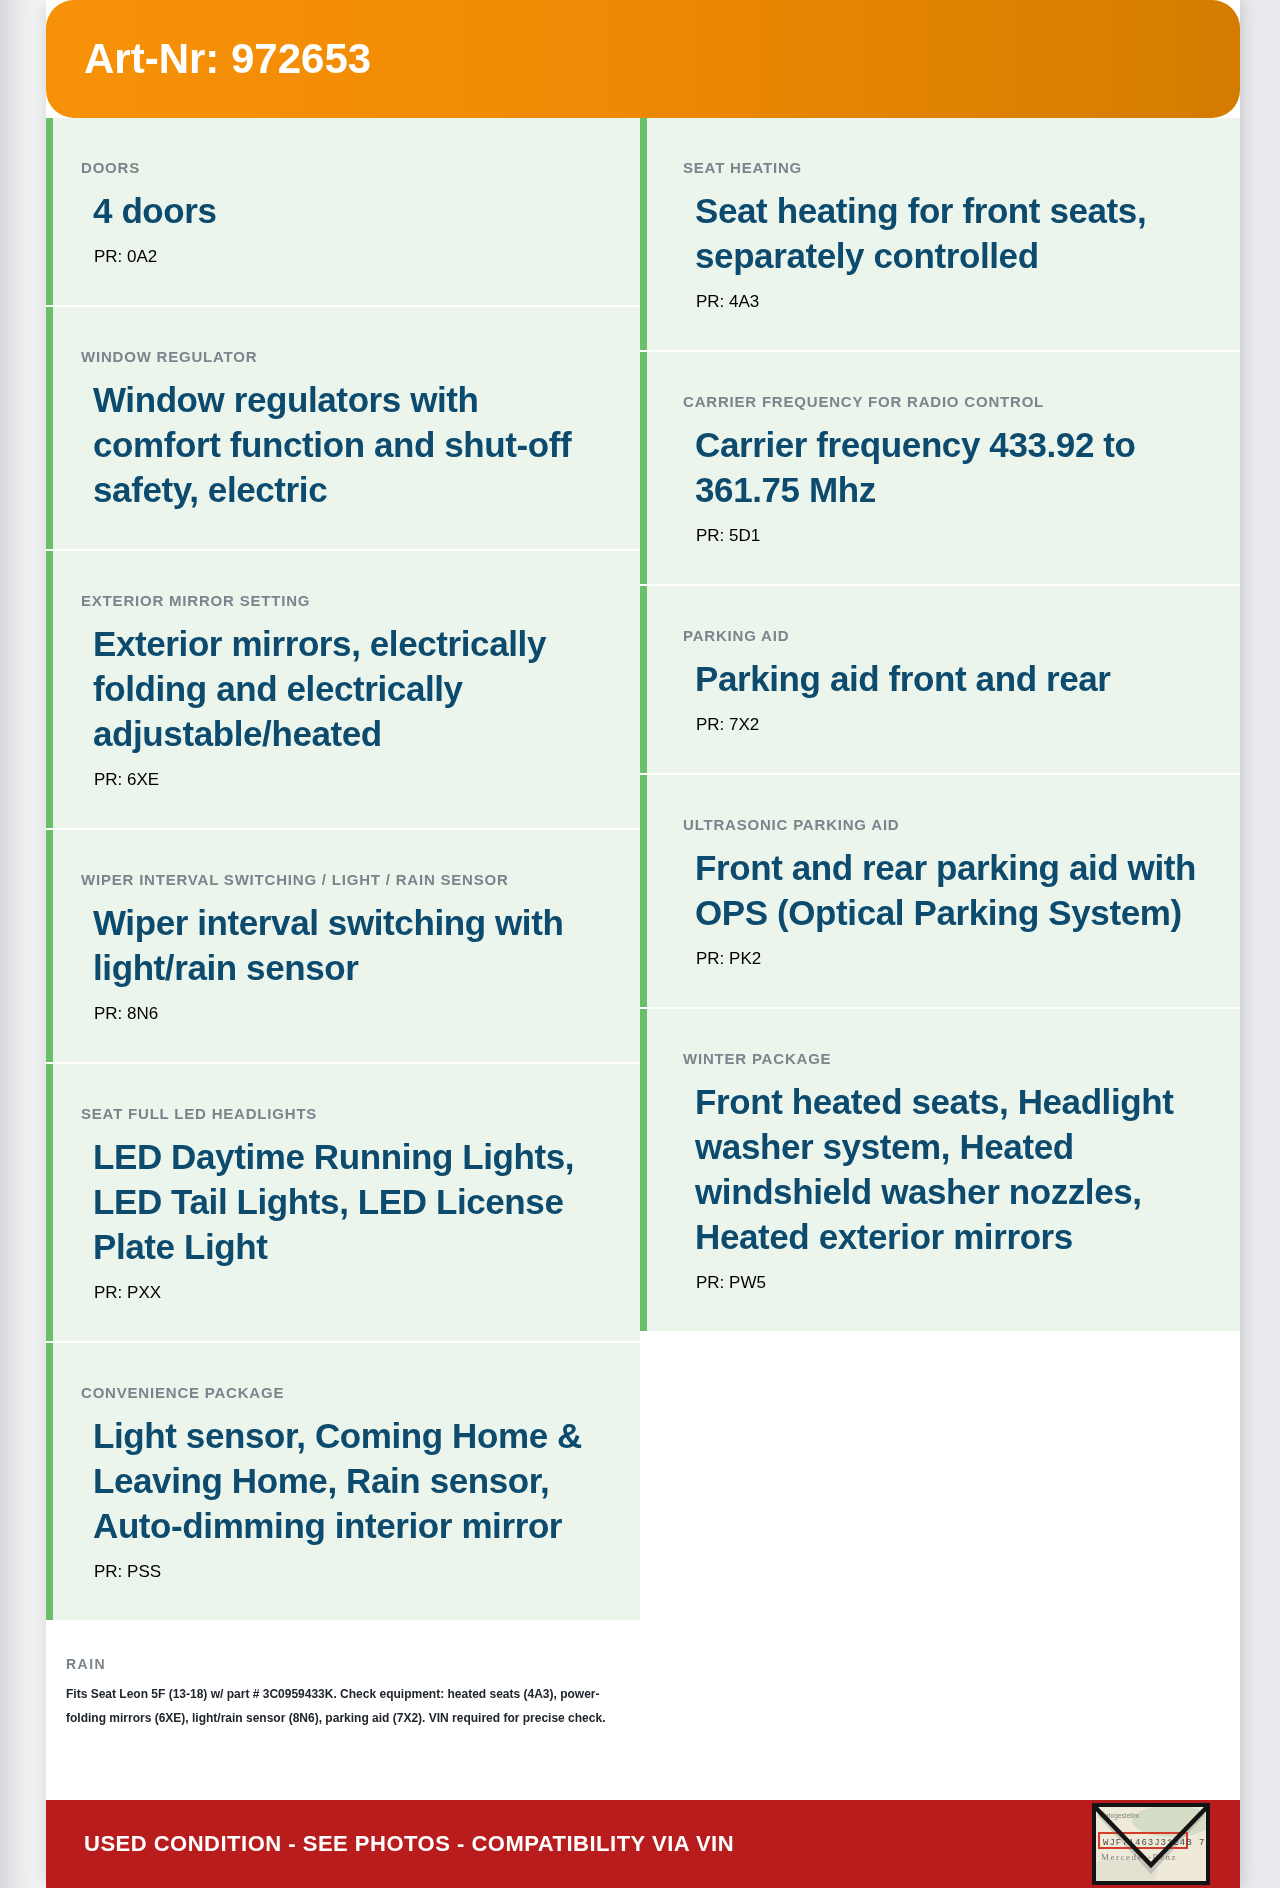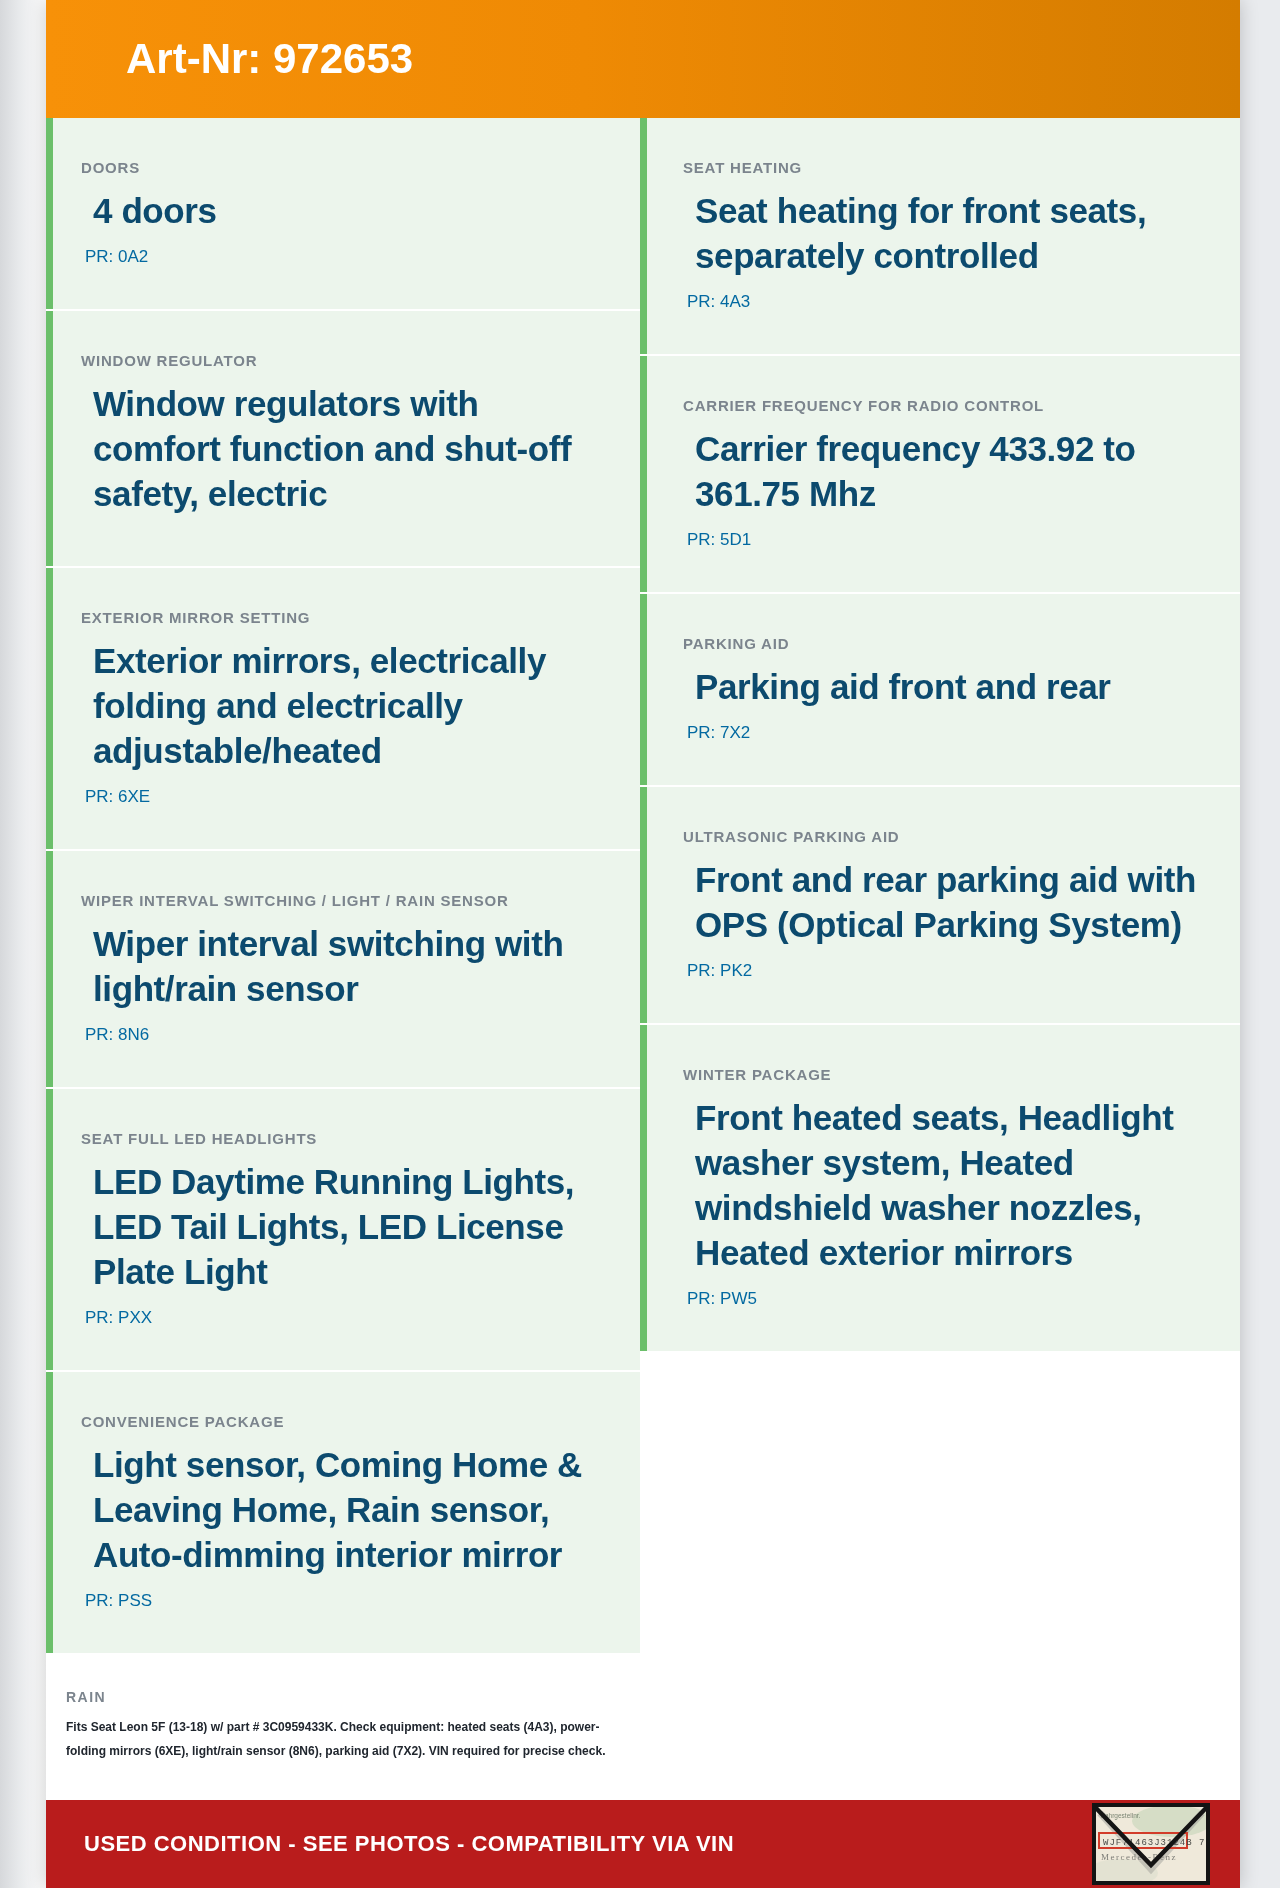--- a/index.html
+++ b/index.html
@@ -18,50 +18,50 @@
     position:absolute;left:46px;top:0;width:1194px;height:1888px;
     background:#ffffff;
     box-shadow:0 0 18px rgba(0,0,0,.20);
     display:flex;flex-direction:column;
   }
   
   .header{
     height:118px;flex:0 0 118px;
     background:linear-gradient(90deg,#f79108 0%,#ef8a04 45%,#d47c00 100%);
     display:flex;align-items:center;
-    padding-left:80px;box-sizing:border-box;
+    padding-left:38px;box-sizing:border-box;border-radius:28px;
   }
   .header h1{
     margin:0;color:#ffffff;font-size:42px;font-weight:700;letter-spacing:0;
   }
   
   .content{
     flex:1 1 auto;display:flex;align-items:stretch;background:#ffffff;
   }
   .col{display:flex;flex-direction:column;box-sizing:border-box;}
   .col-left{width:594px;flex:0 0 594px;}
   .col-right{width:600px;flex:0 0 600px;}
   .card{
     background:#ecf5ec;
     border-left:7px solid #6bbf6a;
     margin-bottom:2px;
-    padding:40px 36px 37px 28px;
+    padding:40px 36px 24px 28px;
     box-sizing:border-box;
   }
   .col-right .card{padding-left:36px;}
   .card-label{
     color:#7b848d;font-size:15px;font-weight:700;letter-spacing:.8px;
     line-height:20px;margin:0 0 10px 0;text-transform:uppercase;
   }
   .card-title{
     color:#0c4a6e;font-size:35px;font-weight:700;line-height:45px;
     letter-spacing:-0.4px;margin:0 0 13px 12px;
   }
   .card-pr{
-    color:#0369a1;font-size:17px;font-weight:400;line-height:22px;margin:4px;
+    color:#000000;font-size:17px;font-weight:400;line-height:22px;margin:13px;
   }
   
   .fits-card{
     flex:1 1 auto;background:#ffffff;
     padding:33px 24px 20px 20px;box-sizing:border-box;
   }
   .fits-label{
     color:#7b848d;font-size:14px;font-weight:700;letter-spacing:1.5px;
     line-height:18px;margin:0 0 9px 0;
   }

